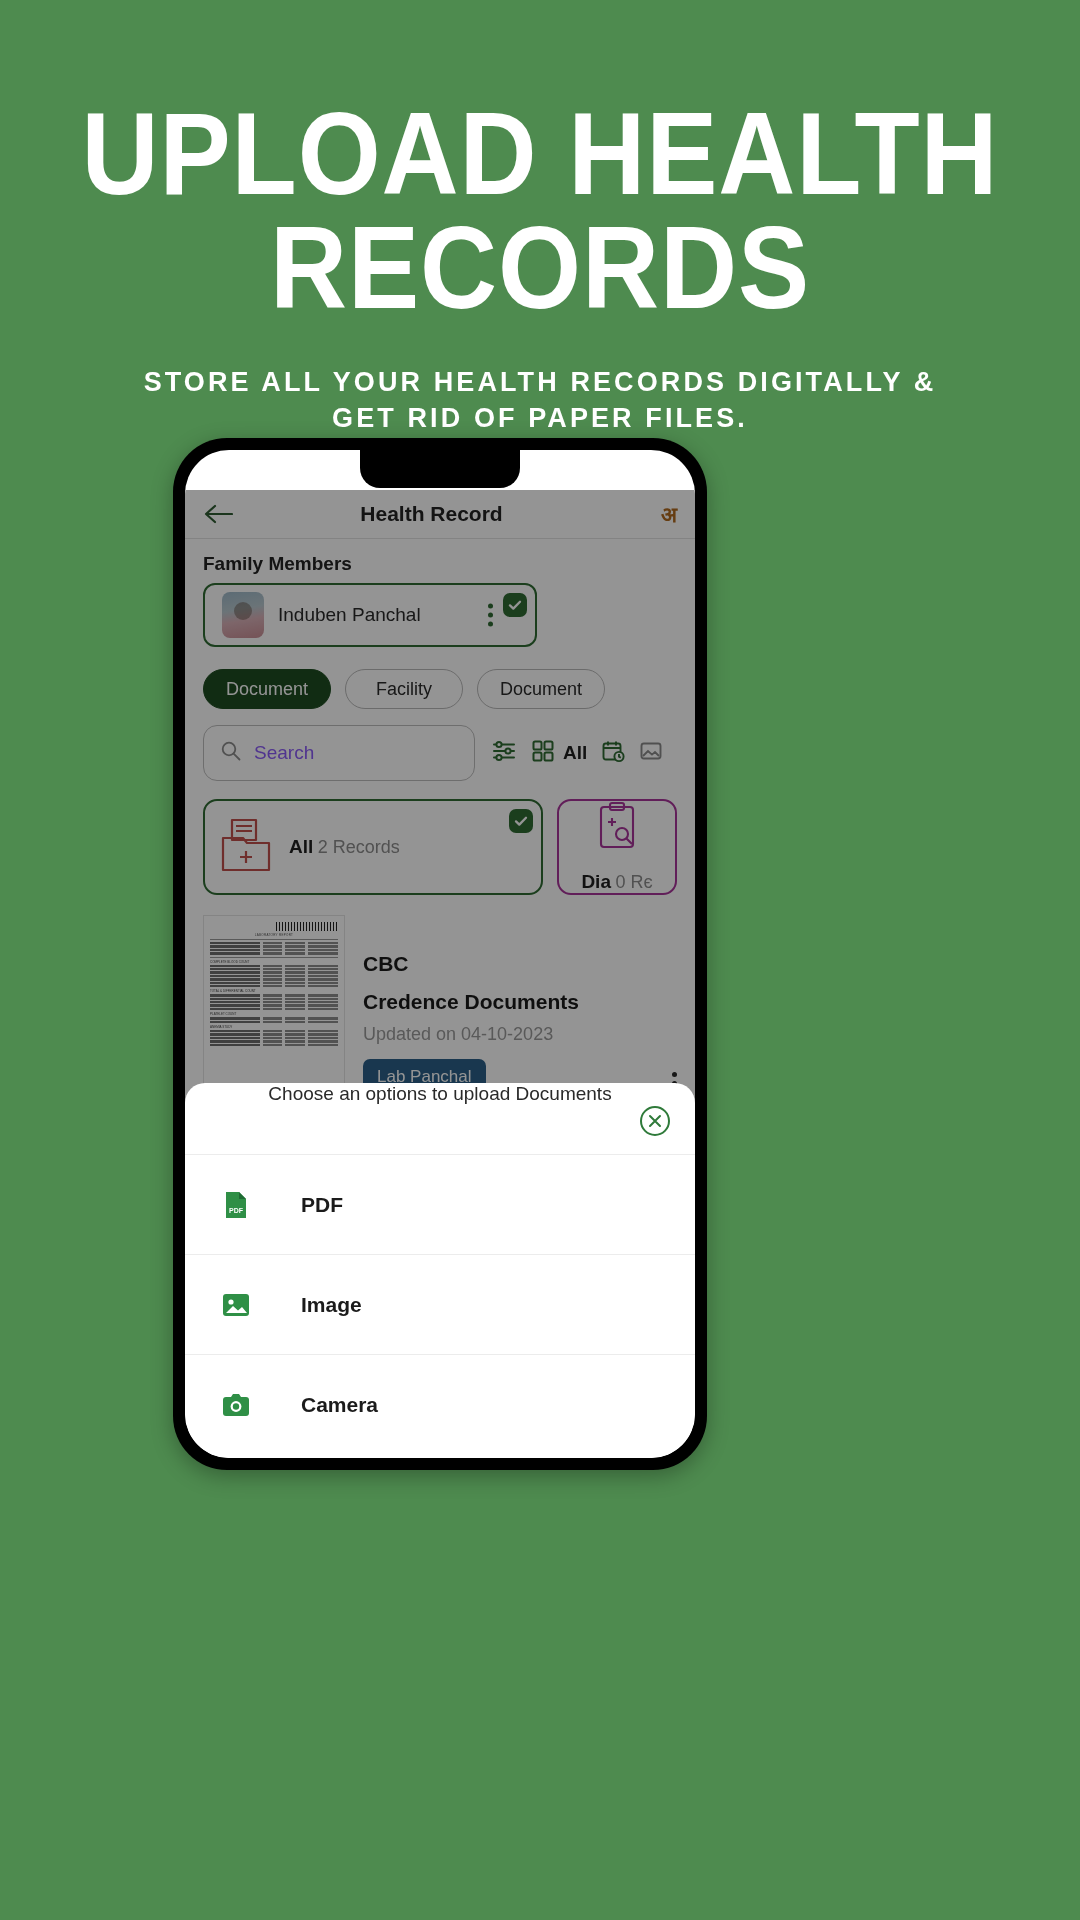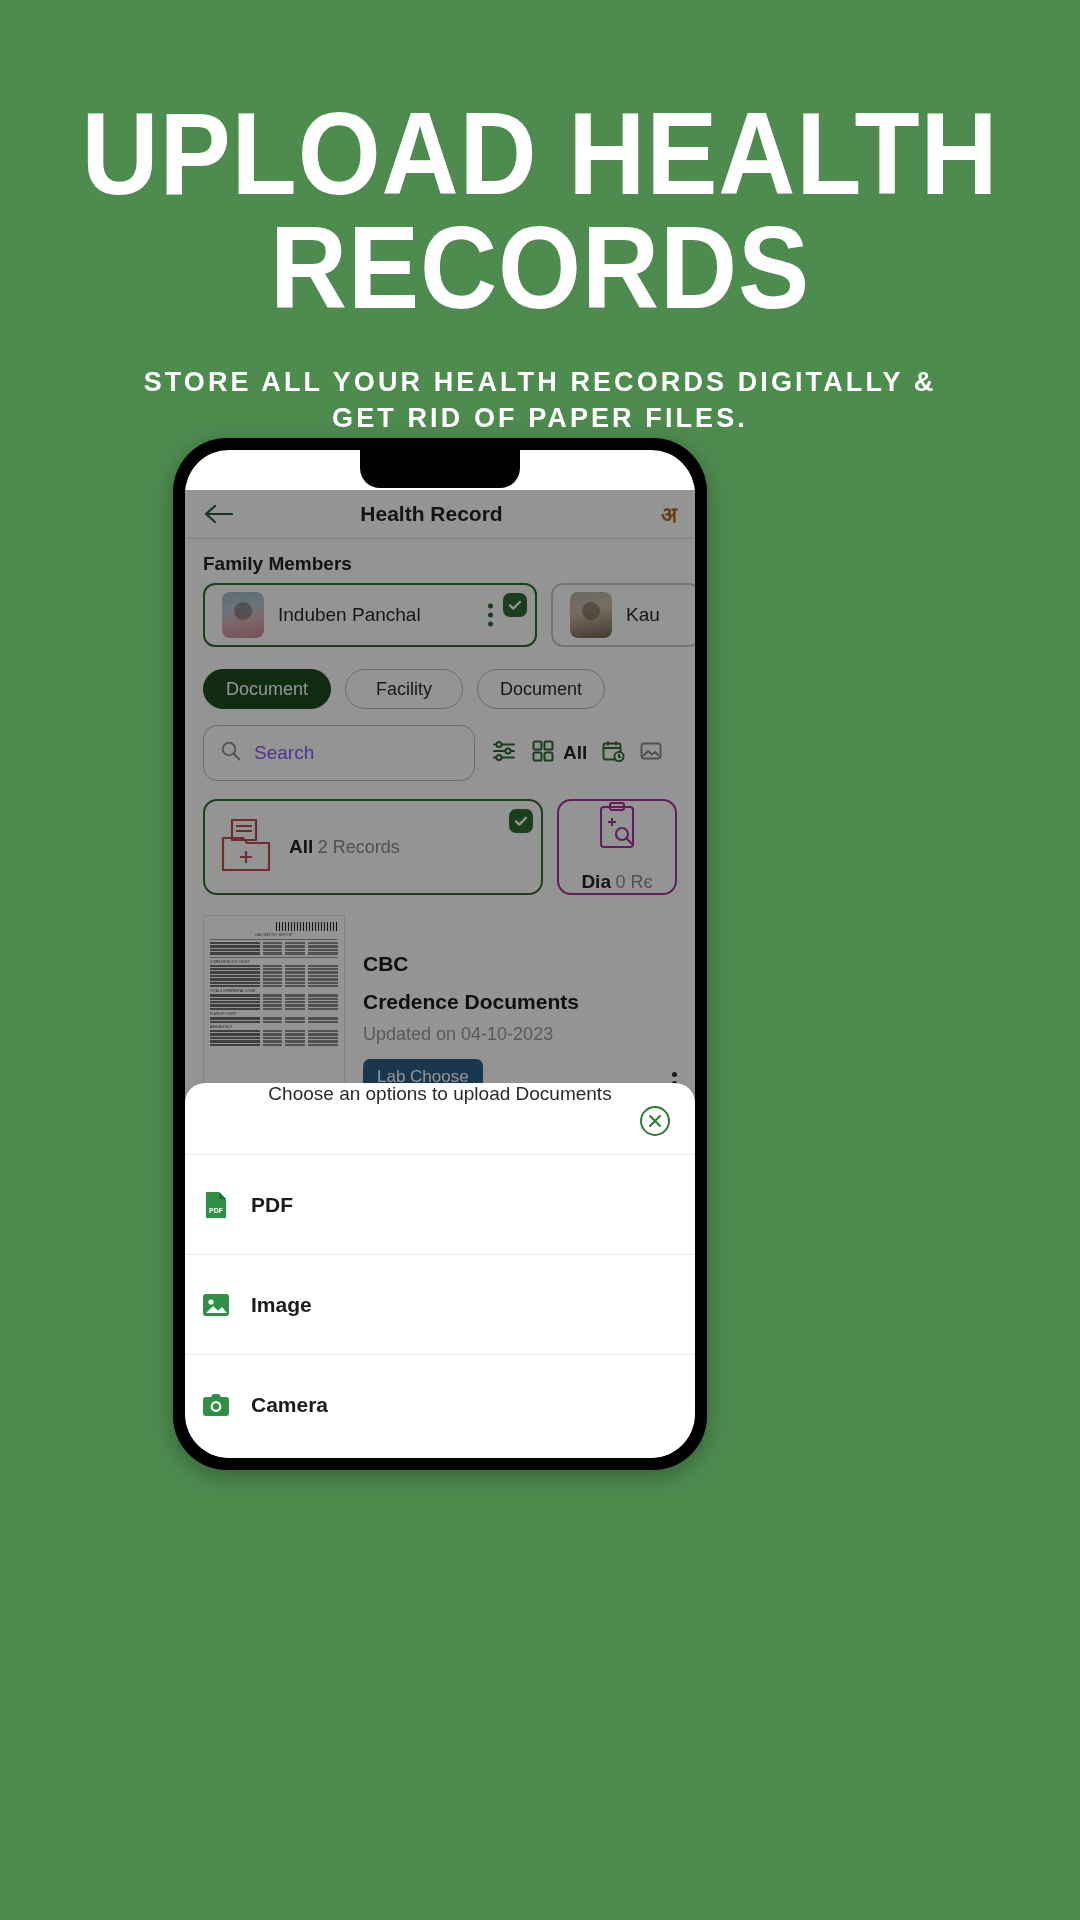--- a/index.html
+++ b/index.html
@@ -248,21 +248,21 @@
     display:flex; align-items:center;
     padding:0 24px;
     border-bottom:1px solid #ececec;
     flex-direction:column;
   }
   .sheet-head .ttl { font-size:19px; color:#2a2a2a; }
   .sheet-close { margin-left:auto; width:32px; height:32px; }
   .sheet-item {
     height:100px;
     display:flex; align-items:center;
-    padding:0 16px; gap:20px;
+    padding:0 36px; gap:50px;
     border-bottom:1px solid #ececec;
   }
   .sheet-item:last-child { border-bottom:none; }
   .sheet-item .lbl { font-size:21px; font-weight:700; color:#1b1b1b; }
   .sheet-ico { width:30px; height:30px; flex:0 0 auto; }
 </style>
 </head>
 <body>
 
 <div class="promo">
@@ -303,24 +303,20 @@
                 <i></i>
                 <i></i>
                 <i></i>
               </span>
             <span class="check-badge">
               <svg viewBox="0 0 16 16">
                   <path d="M3 8.4 L6.3 11.6 L13 4.8" fill="none" stroke="#fff" stroke-width="2.3" stroke-linecap="round" stroke-linejoin="round"></path>
                 </svg>
             </span>
           </div>
-          <div class="member-card second">
-            <span class="avatar m2"></span>
-            <span class="member-name">Kau</span>
-          </div>
         </div>
 
         <div class="tabs">
           <div class="tab active">Document</div>
           <div class="tab">Facility</div>
           <div class="tab">Document</div>
         </div>
 
         <div class="searchrow">
           <div class="searchbox">
@@ -528,21 +524,21 @@
                 <span class="l"></span>
                 <span></span>
                 <span></span>
                 <span></span>
               </div>
           </div>
           <div class="doc-info">
             <div class="doc-title">CBC</div>
             <div class="doc-lab">Credence Documents</div>
             <div class="doc-date">Updated on 04-10-2023</div>
-            <div class="doc-chip">Lab Choose</div>
+            <div class="doc-chip">Lab Panchal</div>
           </div>
           <div class="doc-kebab">
               <i></i>
               <i></i>
               <i></i>
             </div>
         </div>
 
       </div>
       <div class="dim-overlay"></div>

